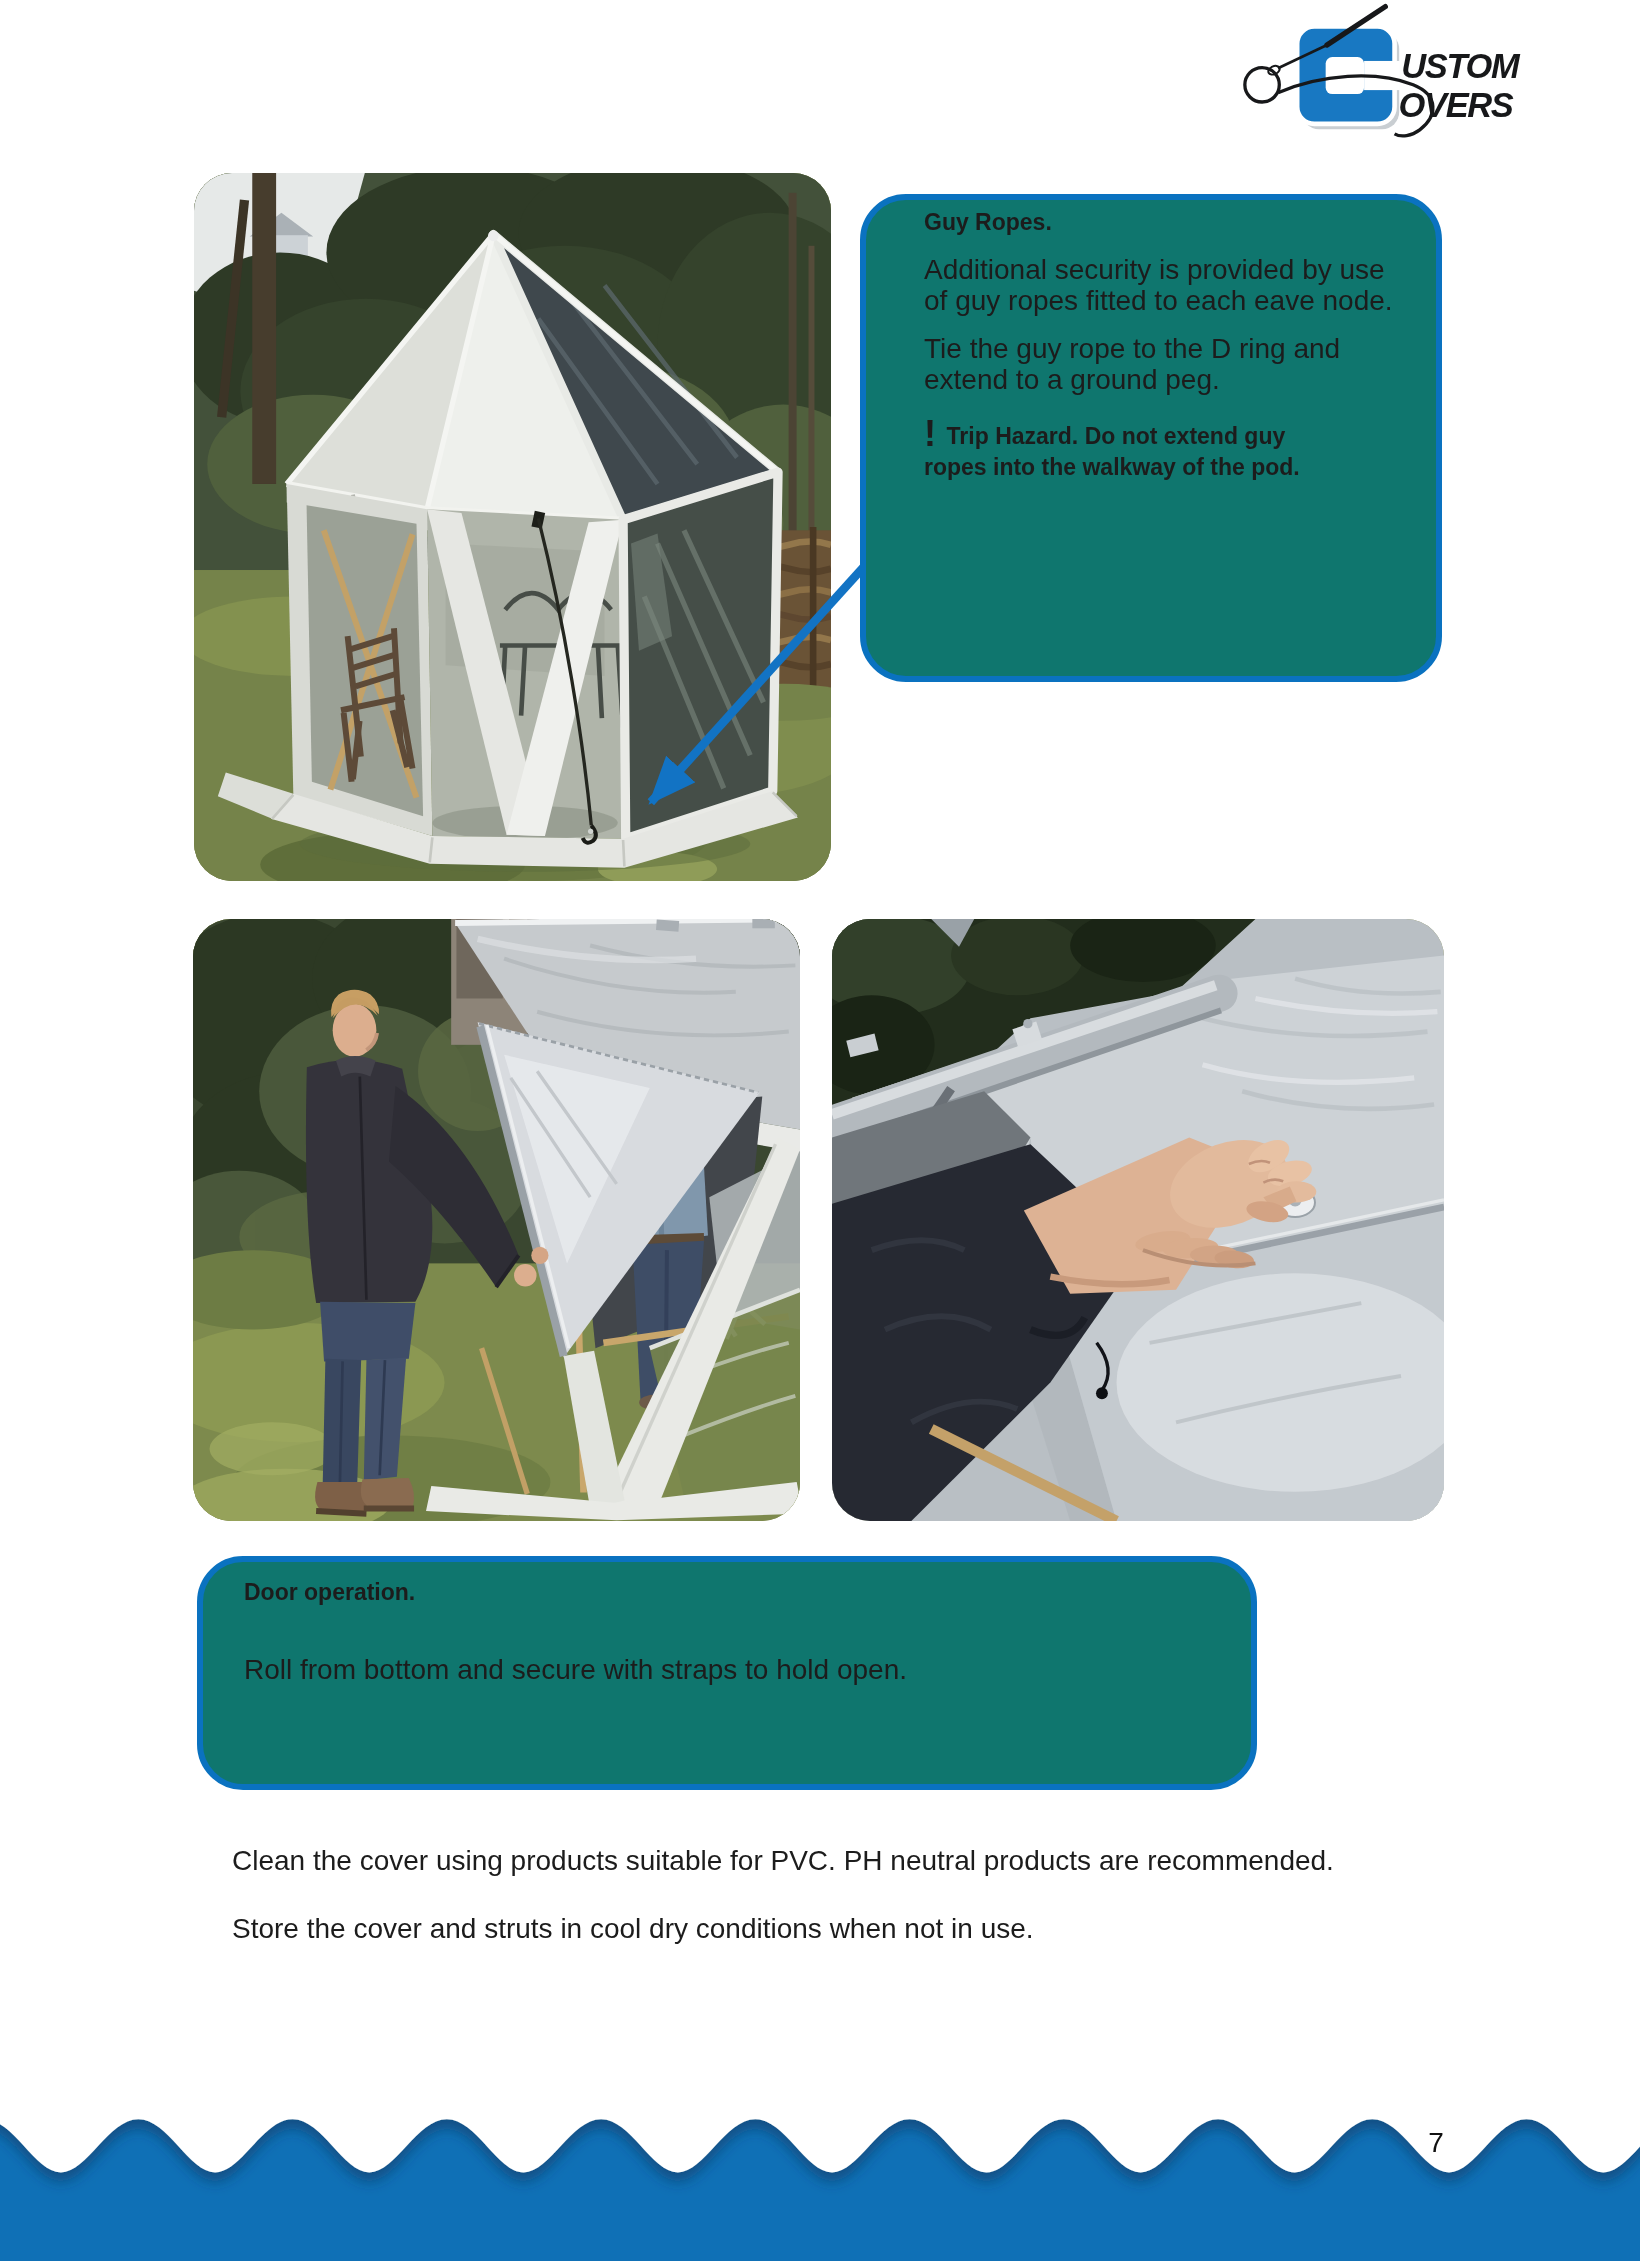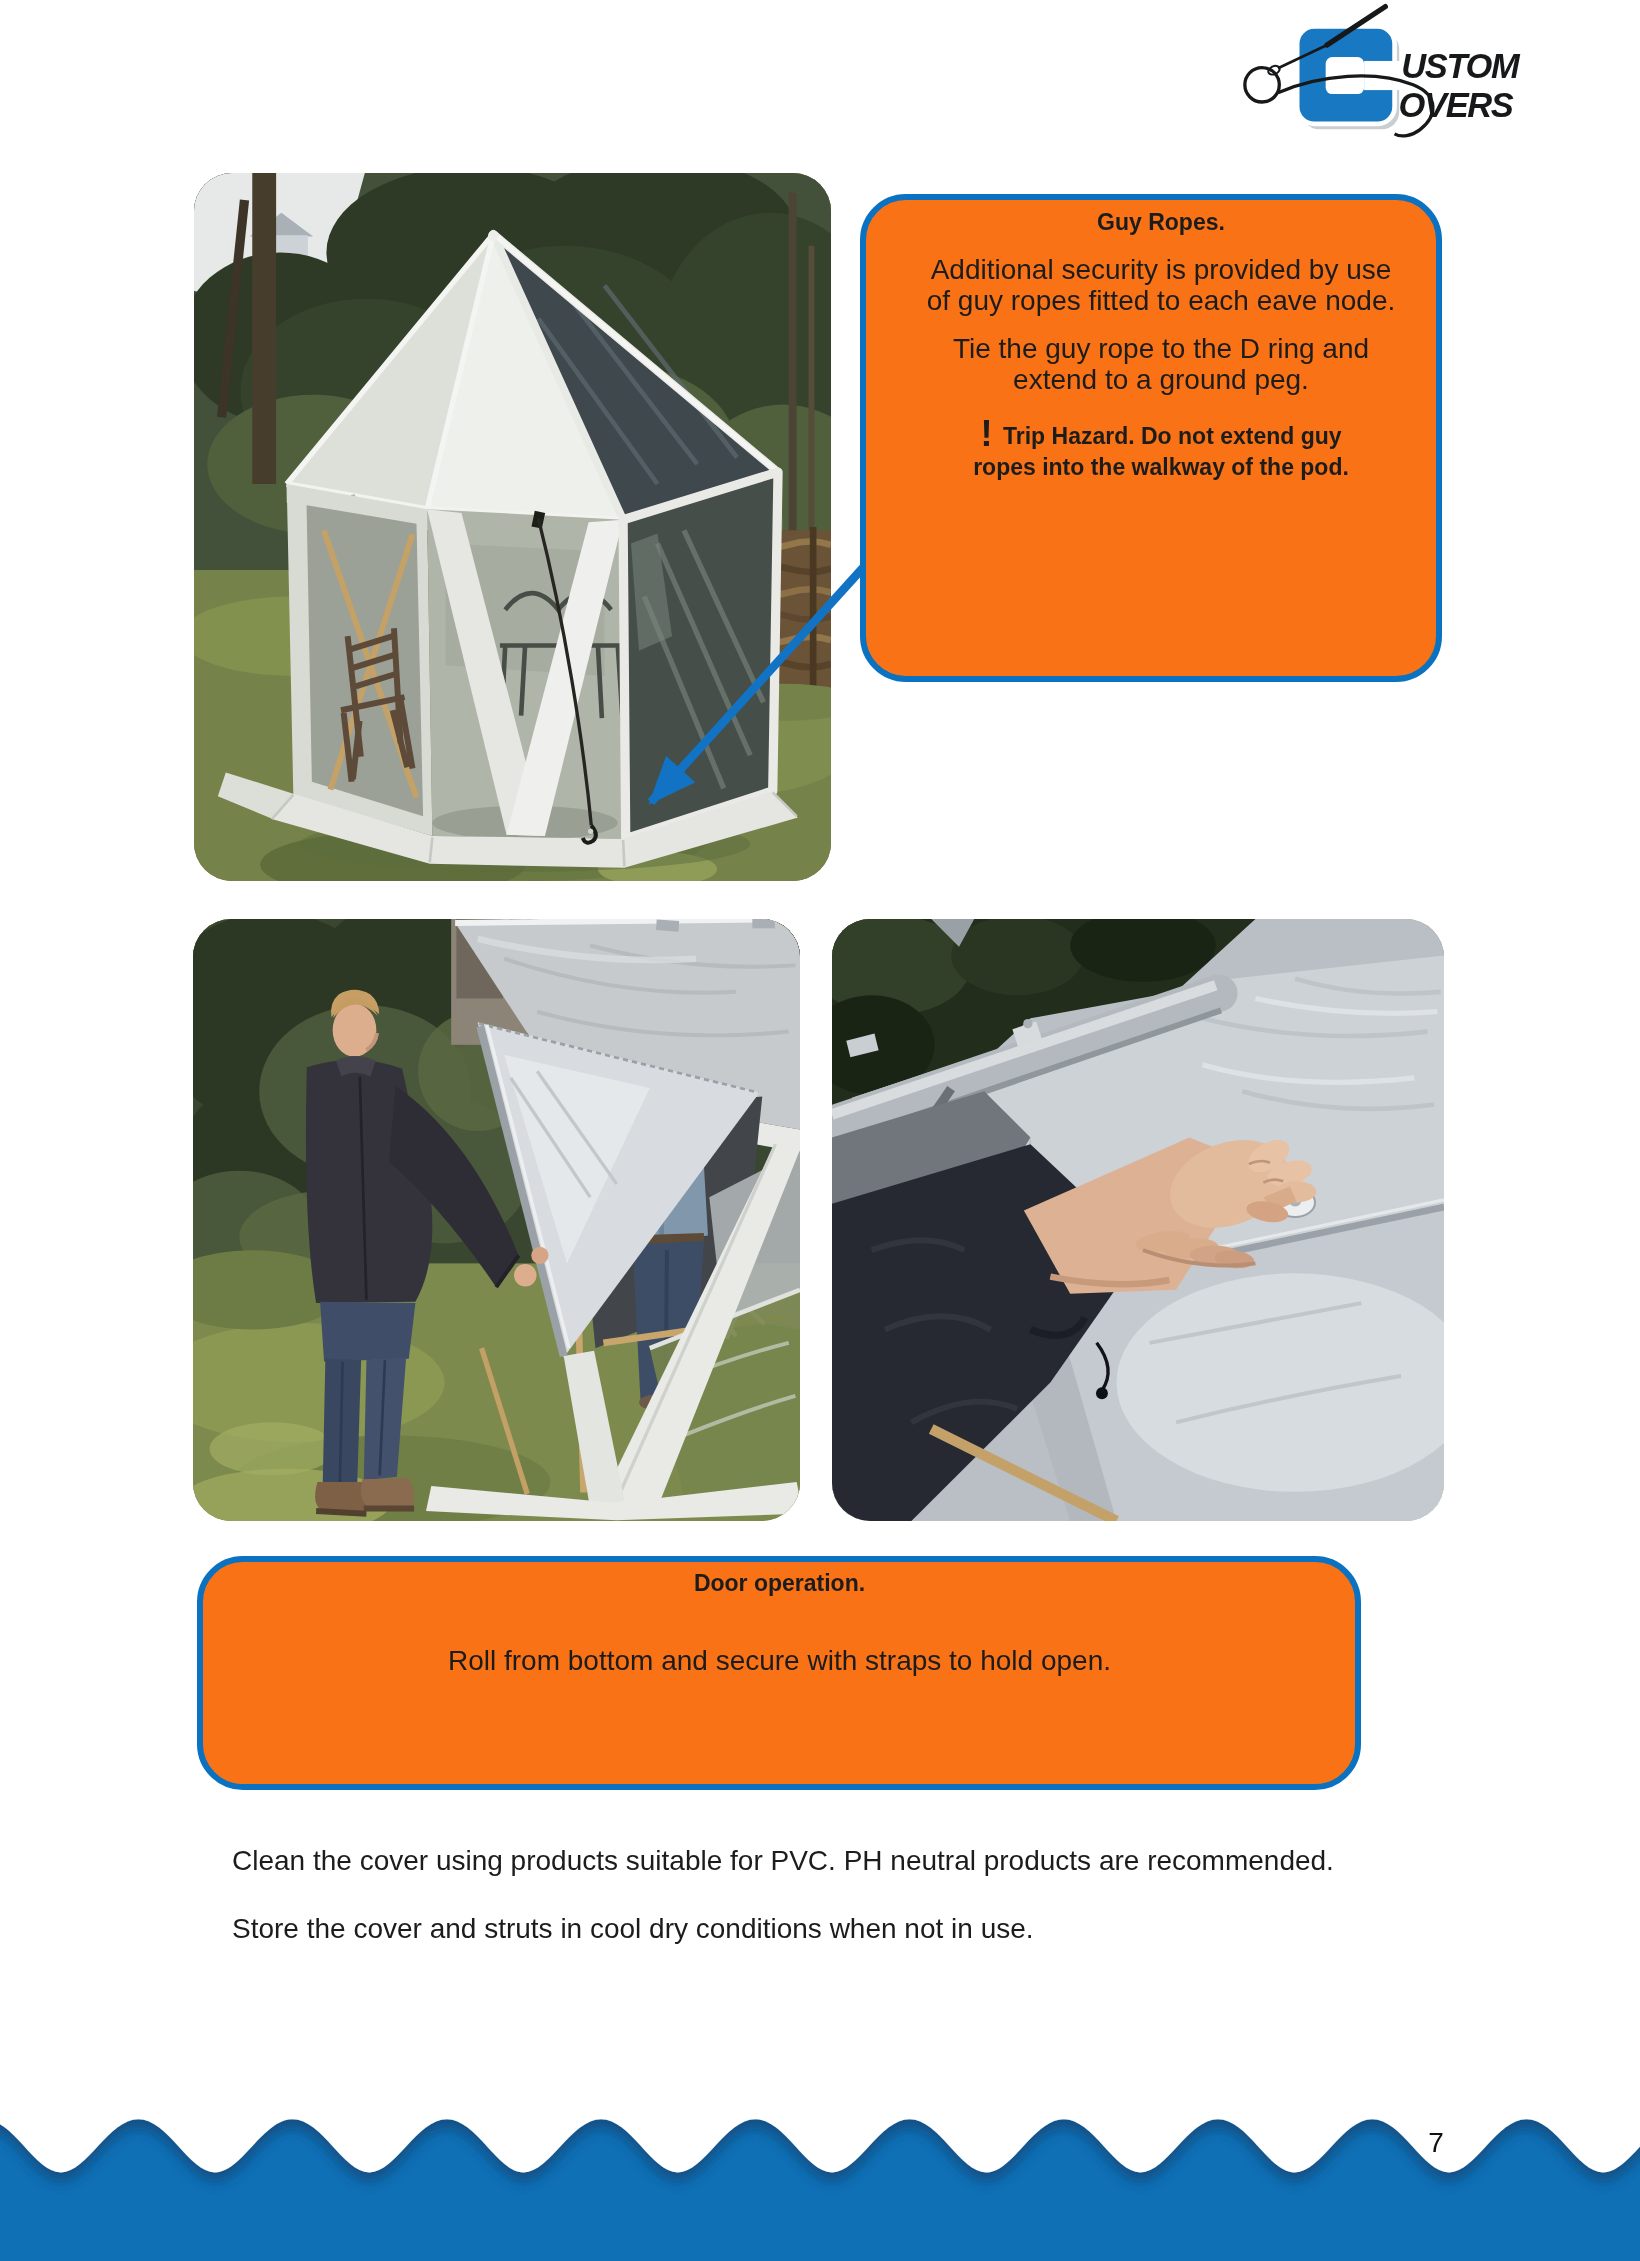--- a/index.html
+++ b/index.html
@@ -11,24 +11,24 @@
   .logo{position:absolute;left:1221px;top:0;width:318px;height:142px;}
   .logo-text{font-family:"Liberation Sans",sans-serif;font-style:italic;font-weight:bold;
     font-size:52px;fill:#17181a;letter-spacing:-2px;}
   
   figure.photo{margin:0;position:absolute;border-radius:38px;overflow:hidden;background:#8a9157;}
   figure.photo svg{display:block;width:100%;height:100%;}
   .photo1{left:194px;top:173px;width:637px;height:708px;}
   .photo2{left:193px;top:919px;width:607px;height:602px;}
   .photo3{left:832px;top:919px;width:612px;height:602px;}
   
-  .callout{position:absolute;background:#f97316;border:6px solid #0a72c0;border-radius:46px;
-    box-sizing:border-box;z-index:3;text-align:center;}
+  .callout{position:absolute;background:#0f766e;border:6px solid #0a72c0;border-radius:46px;
+    box-sizing:border-box;z-index:3;}
   .callout1{left:860px;top:194px;width:582px;height:488px;padding:6.6px 38px 0 58px;}
-  .callout2{left:197px;top:1556px;width:1164px;height:234px;padding:6px 40px 0 41px;}
+  .callout2{left:197px;top:1556px;width:1060px;height:234px;padding:15px 40px 0 41px;}
   .co-title{margin:0 0 16.5px 0;font-size:23px;line-height:31px;font-weight:bold;}
   .co-para{margin:0 0 16.5px 0;font-size:28px;line-height:31px;white-space:pre-line;}
   .warn{margin:26px 0 0 0;font-size:23px;line-height:31px;font-weight:bold;}
   .warn .bang{font-size:36px;line-height:0;vertical-align:-2.6px;margin-right:10.6px;font-weight:bold;}
   .warn .warn-text{white-space:pre-line;}
   .callout2 .co-title{margin-bottom:46px;}
   .callout2 .co-para{margin-bottom:39px;}
   .callout2 .co-para:last-child{margin-bottom:0;}
   
   .care{position:absolute;left:232px;top:1845px;width:1191px;}

